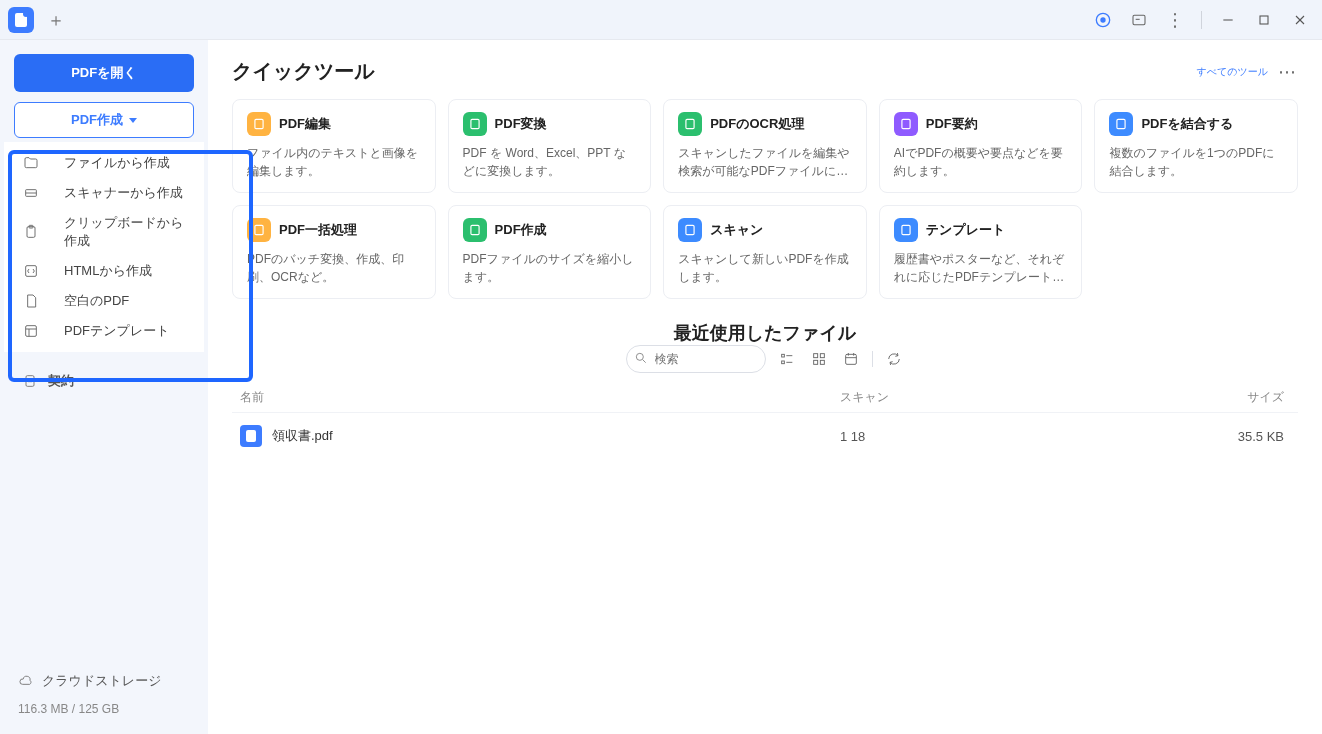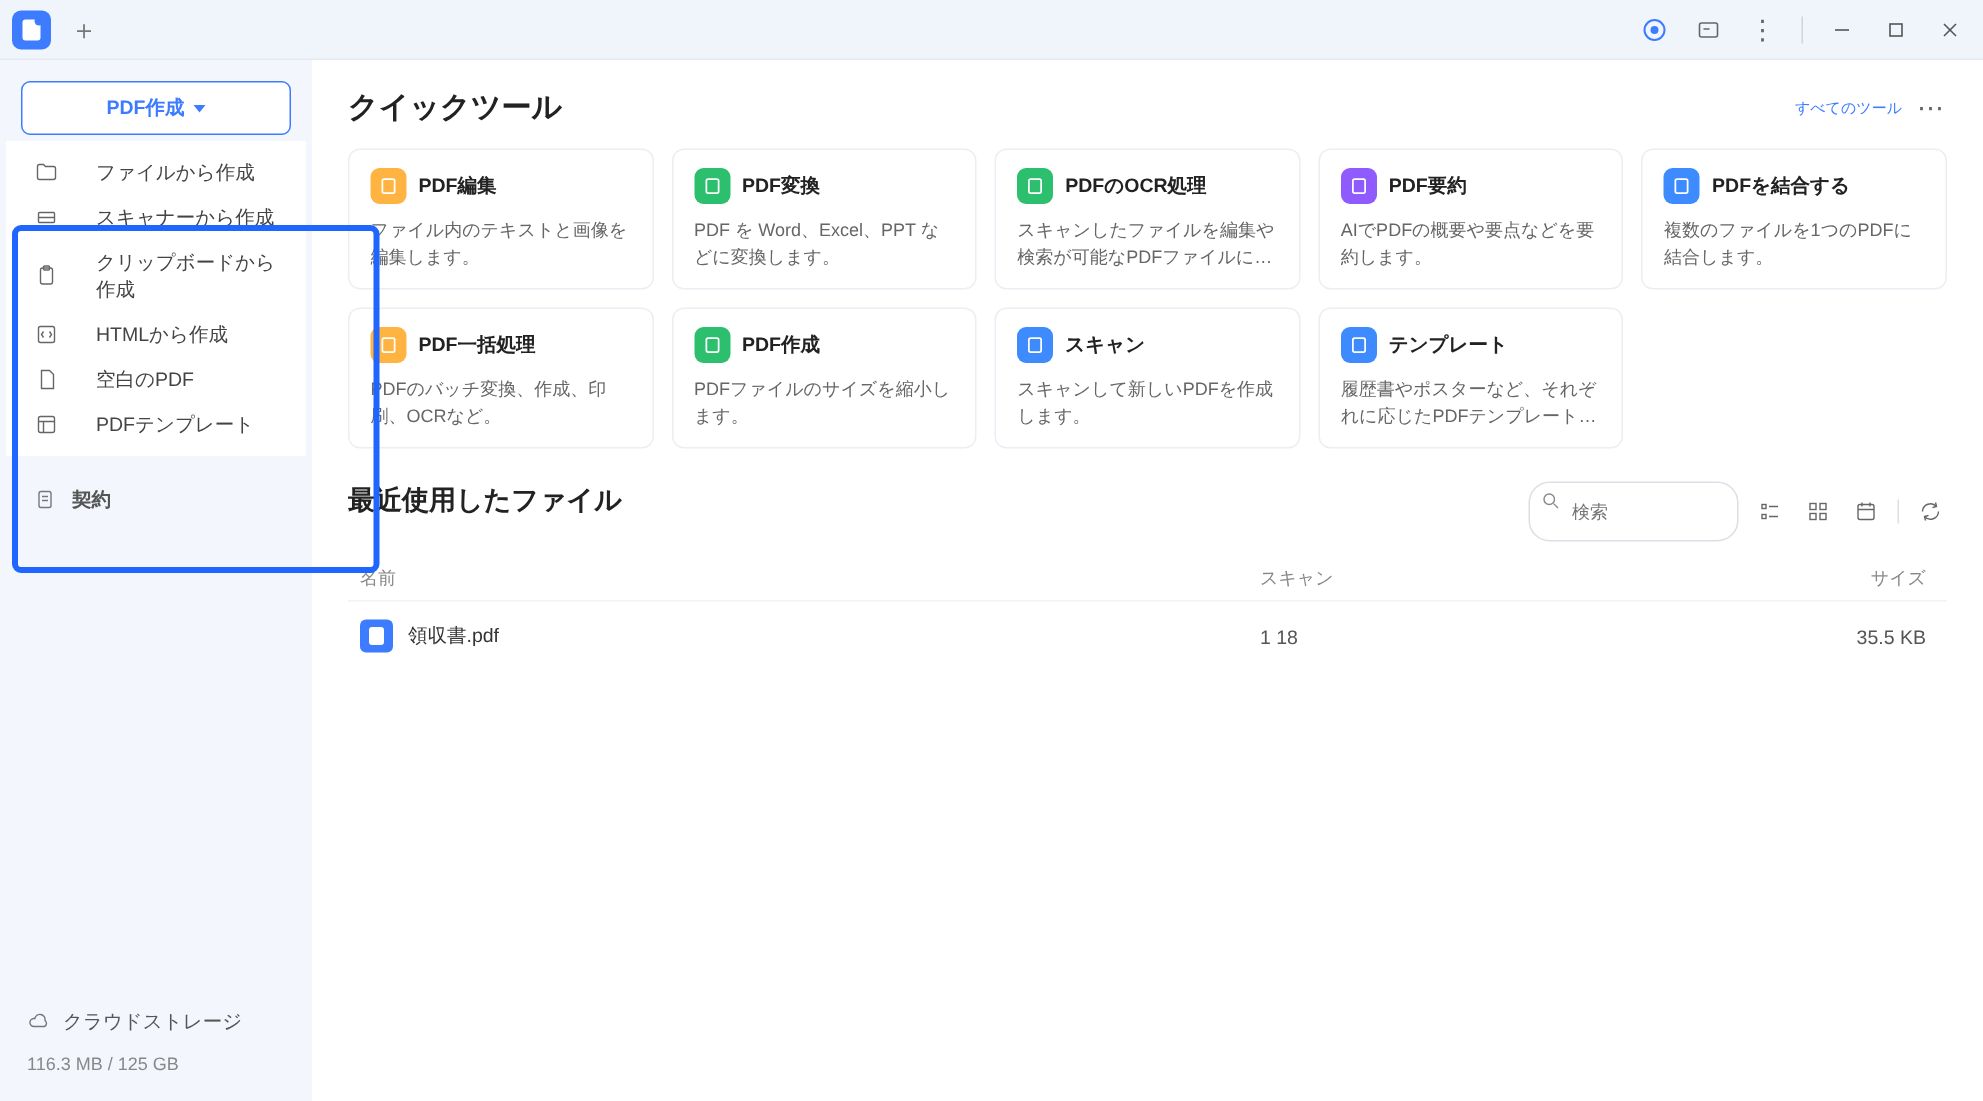--- a/index.html
+++ b/index.html
@@ -119,26 +119,26 @@
     border:1px solid #eceef3;border-radius:8px;padding:12px 14px;
     min-height:92px;cursor:pointer;background:#fff;
   }
   .tool-card-head { display:flex;align-items:center;gap:8px;margin-bottom:8px;}
   .tool-icon { width:24px;height:24px;border-radius:6px;display:flex;align-items:center;justify-content:center;flex-shrink:0;}
   .tool-icon svg{width:14px;height:14px;}
   .tool-title { font-weight:700;color:#222;font-size:13px;}
   .tool-desc { color:#666;font-size:12px;line-height:1.5;
     display:-webkit-box;-webkit-line-clamp:2;-webkit-box-orient:vertical;overflow:hidden;}
 
-  .recent-head { display:flex;justify-content:space-between;margin-bottom:10px;}
+  .recent-head { display:flex;align-items:center;justify-content:space-between;margin-bottom:10px;flex-direction:column;}
   .recent-title { font-size:18px;font-weight:700;color:#222;}
   .recent-controls { display:flex;align-items:center;gap:10px;}
   .search-box { position:relative;}
   .search-box input {
-    width:140px;height:40px;border:1px solid #dcdfe6;border-radius:14px;
+    width:140px;height:28px;border:1px solid #dcdfe6;border-radius:14px;
     padding:0 10px 0 28px;font-size:12px;outline:none;color:#333;
   }
   .search-box svg{position:absolute;left:8px;top:6px;width:14px;height:14px;stroke:#888;fill:none;stroke-width:1.6;}
   .view-btn { width:22px;height:22px;display:flex;align-items:center;justify-content:center;color:#666;cursor:pointer;}
   .view-btn svg{width:16px;height:16px;stroke:#666;fill:none;stroke-width:1.4;}
   .vdiv { width:1px;height:16px;background:#dcdfe6;}
 
   .table-head { display:flex;color:#888;font-size:12px;padding:6px 8px;border-bottom:1px solid #f0f2f6;}
   .col-name { flex: 0 0 600px; }
   .col-mod  { flex: 0 0 340px; }
@@ -188,20 +188,21 @@
       <svg viewBox="0 0 24 24" stroke="#555" stroke-width="1.6">
           <line x1="6" y1="6" x2="18" y2="18"></line>
           <line x1="18" y1="6" x2="6" y2="18"></line>
         </svg>
     </div>
   </div>
 </div>
 
 <div class="body">
   <div class="sidebar">
+    <div class="open-btn">PDFを開く</div>
     <div class="create-btn">
       <span>PDF作成</span>
       <span class="chevron-down"></span>
     </div>
 
     <div class="dropdown">
       <div class="dropdown-item">
         <span class="dd-icon">
             <svg viewBox="0 0 24 24">
               <path d="M3 6a2 2 0 0 1 2-2h4l2 2h8a2 2 0 0 1 2 2v9a2 2 0 0 1-2 2H5a2 2 0 0 1-2-2V6z"></path>

